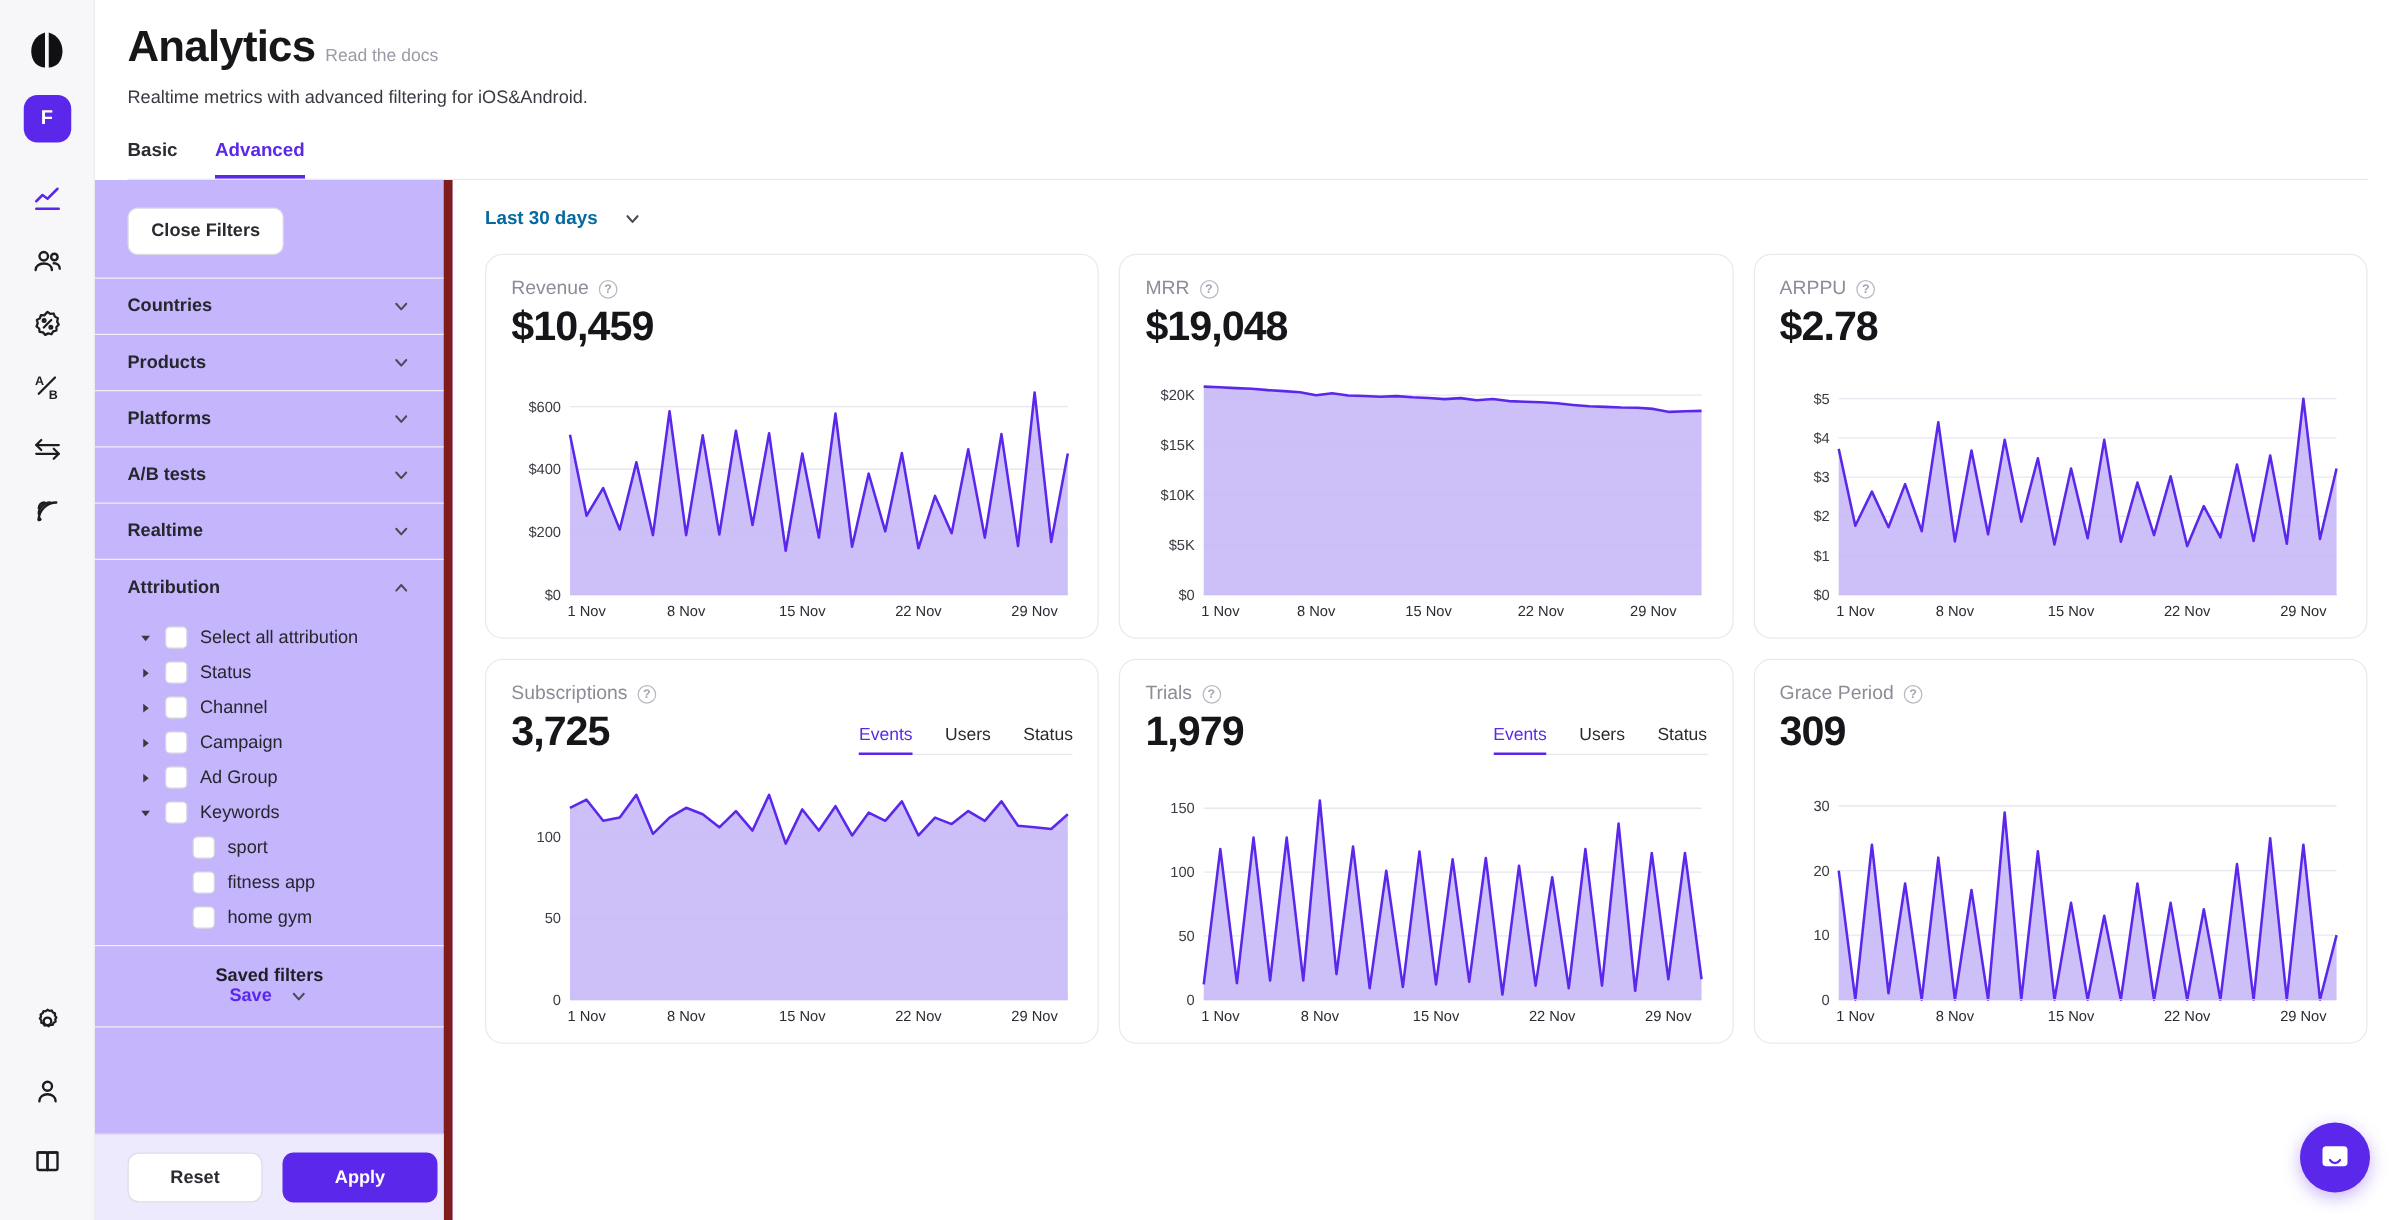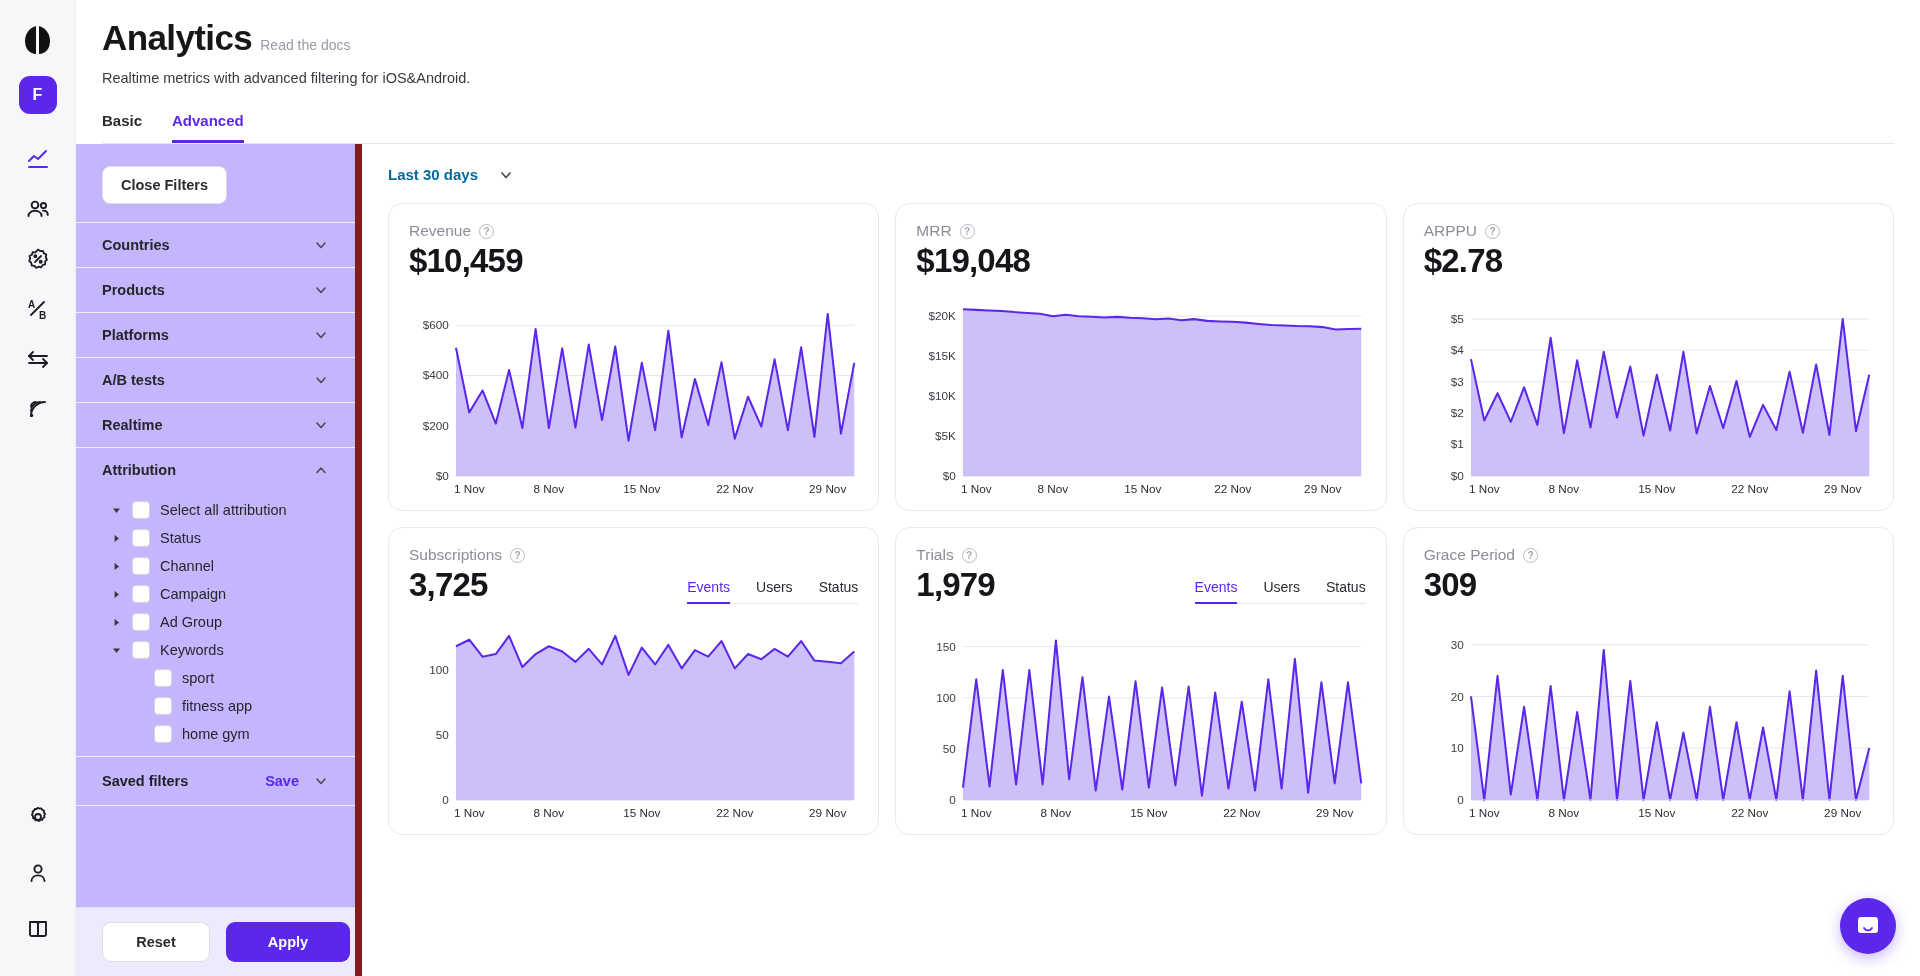--- a/index.html
+++ b/index.html
@@ -81,21 +81,21 @@
   .tree-row.sub { padding-left: 56px; }
   .caret { width: 12px; flex: 0 0 12px; display: flex; align-items: center; justify-content: center; color: #39393f; }
   .caret.spacer { visibility: hidden; }
   .cbox {
     width: 18px; height: 18px; flex: 0 0 18px;
     border: 1.5px solid #d5d5de; border-radius: 4px; background: #fff;
   }
   .saved {
     display: flex; align-items: center; justify-content: space-between;
     padding: 16px 26px; border-top: 1px solid #eeeef3; border-bottom: 1px solid #eeeef3;
-    font-size: 14.5px; font-weight: 700; color: #1f1f26;
+    font-size: 14.5px; font-weight: 700; color: #1f1f26; flex-direction: column;
   }
   .saved-right { display: flex; align-items: center; gap: 14px; }
   .save-link { color: #5b28eb; font-weight: 600; cursor: pointer; }
   .saved-blank { height: 52px; }
   .filter-actions {
     background: #eeeafd; border-top: 1px solid #e1dcfa;
     padding: 14px 26px; display: flex; gap: 16px; align-items: center;
   }
   .btn-reset {
     flex: 0 0 auto; min-width: 108px; text-align: center;

